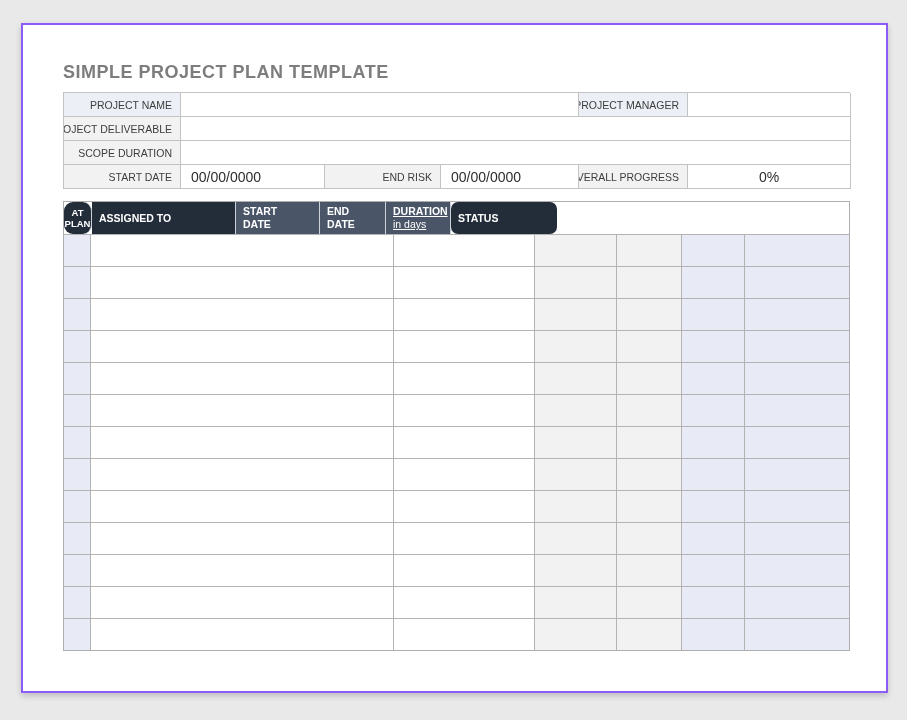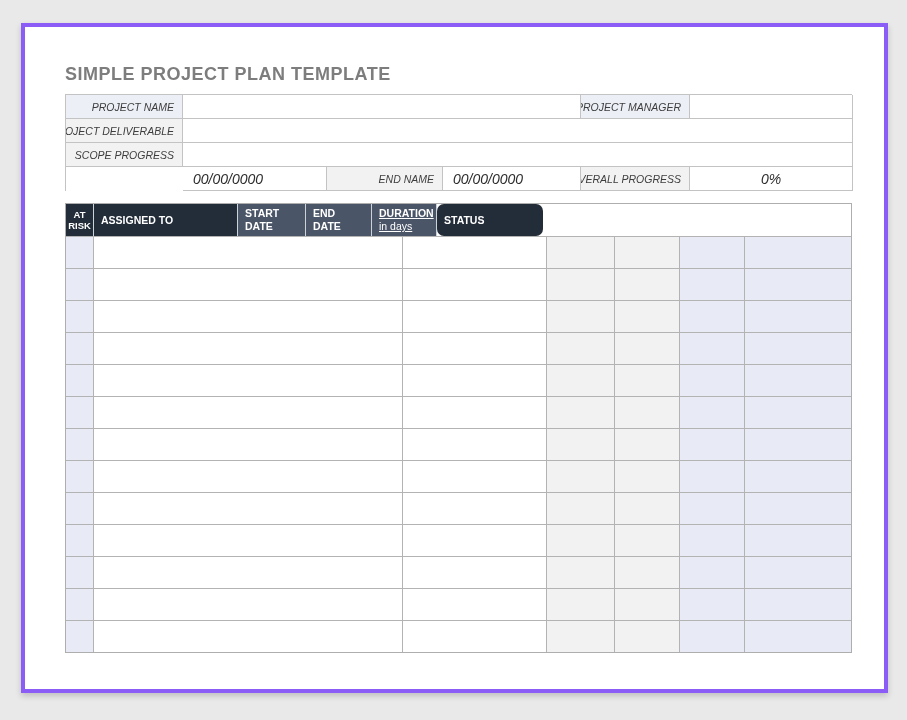--- a/index.html
+++ b/index.html
@@ -19,21 +19,21 @@
     background:#e9e9e9;
     font-family:"Liberation Sans", sans-serif;
     position:relative;
     overflow:hidden;
   }
   .page{
     position:absolute;
     left:21px; top:23px;
     width:867px; height:670px;
     background:#ffffff;
-    border:4px solid #8b5cf6;
+    border:2px solid #8b5cf6;
     box-shadow:0 3px 6px rgba(0,0,0,0.18);
   }
   .title{
     position:absolute;
     left:40px; top:37px;
     font-size:18px;
     font-weight:bold;
     letter-spacing:0.5px;
     color:var(--title-gray,#7d7d7d);
   }
@@ -42,21 +42,20 @@
     position:absolute;
     left:40px; top:67px;
     width:787px;
     display:grid;
     grid-template-columns:117px 144px 116px 138px 109px 163px;
     grid-auto-rows:24px;
     border-top:1px solid var(--form-border);
     border-left:1px solid var(--form-border);
     font-size:10.5px;
     color:#3d3d3d;
-    font-style:italic;
   }
   .fcell{
     border-right:1px solid var(--form-border);
     border-bottom:1px solid var(--form-border);
     display:flex;
     align-items:center;
     overflow:hidden;
     white-space:nowrap;
   }
   .fcell.label{
@@ -98,26 +97,26 @@
     color:#ffffff;
     font-size:10.5px;
     font-weight:bold;
     line-height:1.2;
     padding-left:7px;
     border-right:1px solid #cdd2d9;
     background:var(--header-dark,#232d3a);
   }
   .hcell:last-child{border-right:none;border-radius:7px;}
   .hcell.slate{ background:var(--header-slate,#4a5568); }
-  .hcell.center{ align-items:center; padding-left:0; text-align:center; font-size:9.5px;}
+  .hcell.center{ align-items:center; padding-left:0; text-align:center; font-size:9.5px;border-radius:9px;}
   .hcell .sub{ font-weight:400; }
   .col0{width:28px;}
   .col1{width:310px;}
   .col2{width:144px;}
-  .col3{width:68px;}
+  .col3{width:84px;}
   .col4{width:66px;}
   .col5{width:65px;text-decoration:underline;}
   .col6{width:106px;}
   .trow{
     display:flex;
     height:32px;
     border-top:1px solid var(--border-gray,#b3b3b3);
   }
   .tcell{
     border-right:1px solid var(--border-gray,#b3b3b3);
@@ -137,35 +136,36 @@
   <div class="form">
 
     <div class="fcell label blue gc1">PROJECT NAME</div>
     <div class="fcell value gc2s3"></div>
     <div class="fcell label blue gc5">PROJECT MANAGER</div>
     <div class="fcell value gc6"></div>
 
     <div class="fcell label gc1">PROJECT DELIVERABLE</div>
     <div class="fcell value gc2s5"></div>
 
-    <div class="fcell label gc1">SCOPE PROGRESS</div>
+    <div class="fcell label gc1">SCOPE DURATION</div>
     <div class="fcell value gc2s5"></div>
 
+    <div class="fcell label gc1">START DATE</div>
     <div class="fcell value gc2">00/00/0000</div>
-    <div class="fcell label gc3">END NAME</div>
+    <div class="fcell label gc3">END RISK</div>
     <div class="fcell value gc4">00/00/0000</div>
     <div class="fcell label gc5">OVERALL PROGRESS</div>
     <div class="fcell value center gc6">0%</div>
   </div>
 
   <div class="tasks">
     <div class="thead">
       <div class="hcell center col0">
         <span>AT</span>
-        <span>RISK</span>
+        <span>PLAN</span>
       </div>
       <div class="hcell col2">
         <span>ASSIGNED TO</span>
       </div>
       <div class="hcell slate col3">
         <span>START</span>
         <span>DATE</span>
       </div>
       <div class="hcell slate col4">
         <span>END</span>

